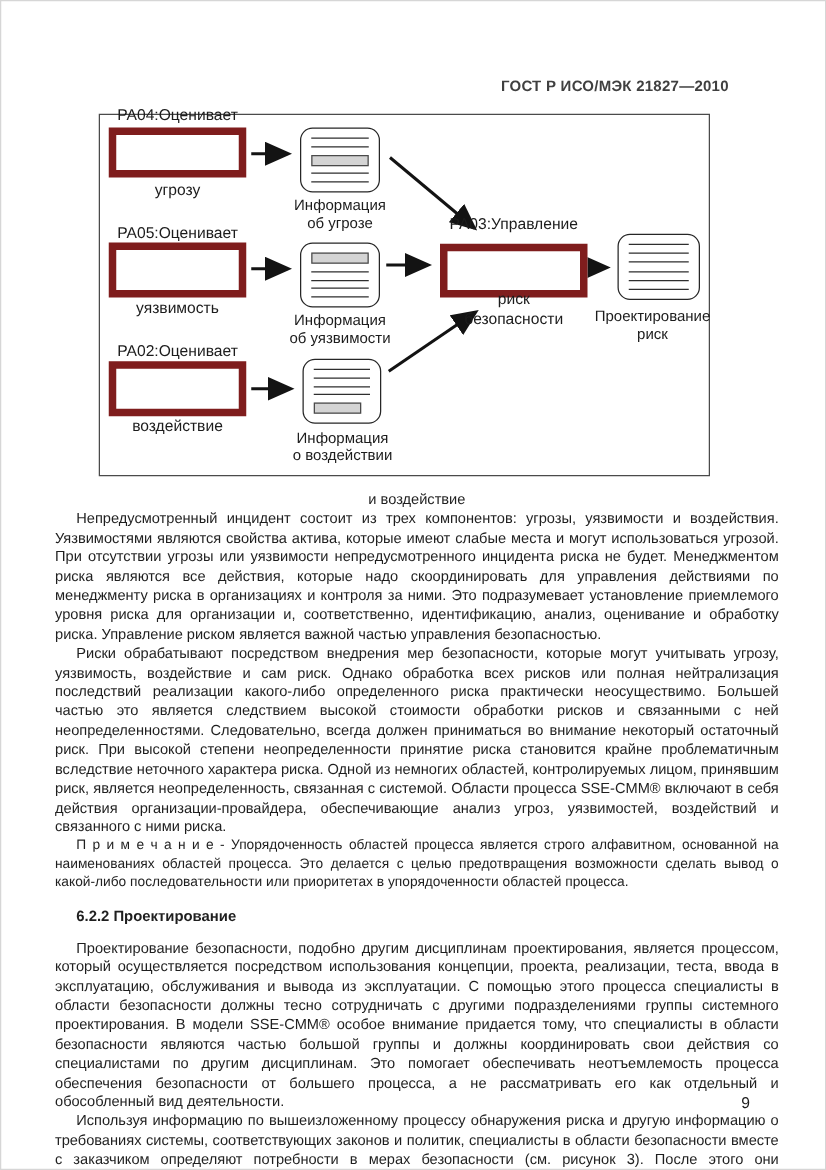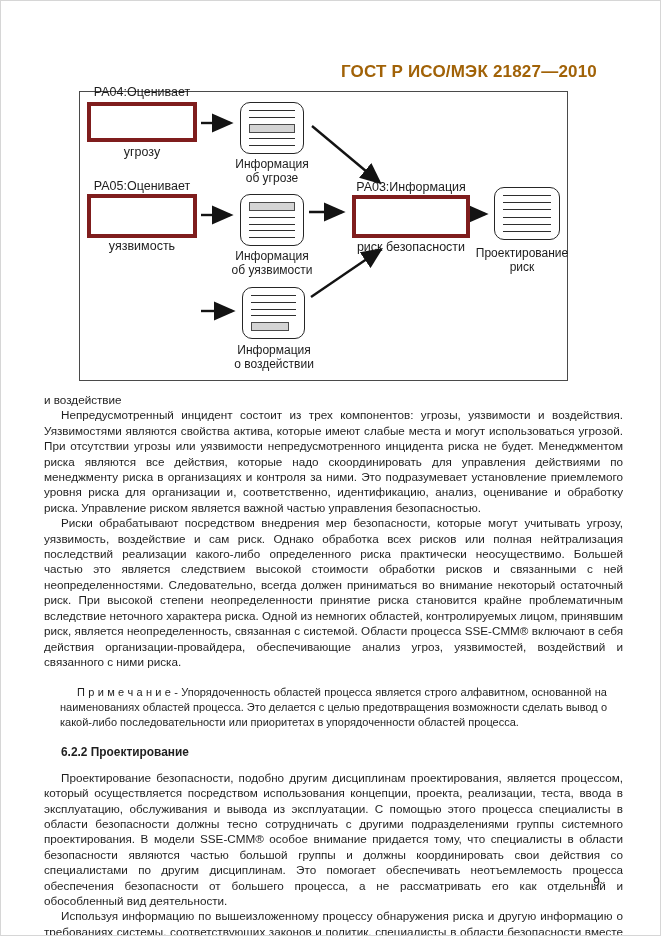--- a/index.html
+++ b/index.html
@@ -7,31 +7,31 @@
     position:relative;
     width:661px;height:936px;
     background:#ffffff;
     border:1px solid #d6d6d6;
     box-sizing:border-box;
     font-family:"Liberation Sans","DejaVu Sans",sans-serif;
     color:#1f1f1f;
     overflow:hidden;
   }
   .doc-header{
-    position:absolute;top:61px;right:63px;
-    font-size:17px;font-weight:bold;color:#a16207;
+    position:absolute;top:61px;right:77px;
+    font-size:12px;font-weight:bold;color:#404040;
     letter-spacing:0.2px;
   }
   
   .frame{
     position:absolute;left:78px;top:90px;width:489px;height:290px;
     border:1px solid #4a4a4a;background:#fff;box-sizing:border-box;
   }
   .pbox{
-    position:absolute;border:4px solid #7f1d1d;background:#fff;
+    position:absolute;border:6px solid #7f1d1d;background:#fff;
     display:flex;flex-direction:column;align-items:center;justify-content:center;
     text-align:center;font-size:12.5px;line-height:16px;color:#1c1c1c;
     box-sizing:border-box;
     gap:44px;
   }
   .pbox-pa04{left:7px;top:10px;width:110px;height:40px;}
   .pbox-pa05{left:7px;top:102px;width:110px;height:44px;}
   .pbox-pa02{left:7px;top:197px;width:110px;height:44px;}
   .pbox-pa03{left:272px;top:103px;width:118px;height:43px;}
   .doc-icon{
@@ -55,23 +55,23 @@
   .alabel-impact{left:124px;top:252px;width:140px;}
   .alabel-inforisk{left:362px;top:155px;width:160px;}
   .arrows{position:absolute;left:0;top:0;width:489px;height:290px;}
   .arrow{stroke:#131313;stroke-width:2.4;}
   
   .textblock{
     position:absolute;left:43px;top:391px;width:579px;
     font-size:11.7px;line-height:15.4px;text-align:justify;color:#1f1f1f;
   }
   .cap1{text-align:justify;text-align-last:justify;text-indent:17px;}
-  .cap2{text-align:left;}
+  .cap2{text-align:center;}
   .para{margin:0;text-indent:17px;}
-  .note{margin:16px;text-indent:17px;font-size:11px;line-height:14.7px;}
+  .note{margin:0;text-indent:17px;font-size:11px;line-height:14.7px;}
   .heading{margin:13px 0 9px 0;padding-left:17px;font-weight:bold;font-size:11.9px;text-align:left;}
   .page-num{
     position:absolute;right:60px;top:874px;font-size:12.5px;color:#1c1c1c;
   }
 </style>
 </head>
 <body>
 
 <div class="page">
 
@@ -95,22 +95,26 @@
     </svg>
 
     <div class="pbox pbox-pa04">
       <span>РА04:Оценивает</span>
       <span>угрозу</span>
     </div>
     <div class="pbox pbox-pa05">
       <span>РА05:Оценивает</span>
       <span>уязвимость</span>
     </div>
+    <div class="pbox pbox-pa02">
+      <span>РА02:Оценивает</span>
+      <span>воздействие</span>
+    </div>
     <div class="pbox pbox-pa03">
-      <span>РА03:Информация</span>
+      <span>РА03:Управление</span>
       <span>риск безопасности</span>
     </div>
 
     <div class="doc-icon icon-threat">
       <div class="dline"></div>
       <div class="dline"></div>
       <div class="dbar"></div>
       <div class="dline"></div>
       <div class="dline"></div>
     </div>

